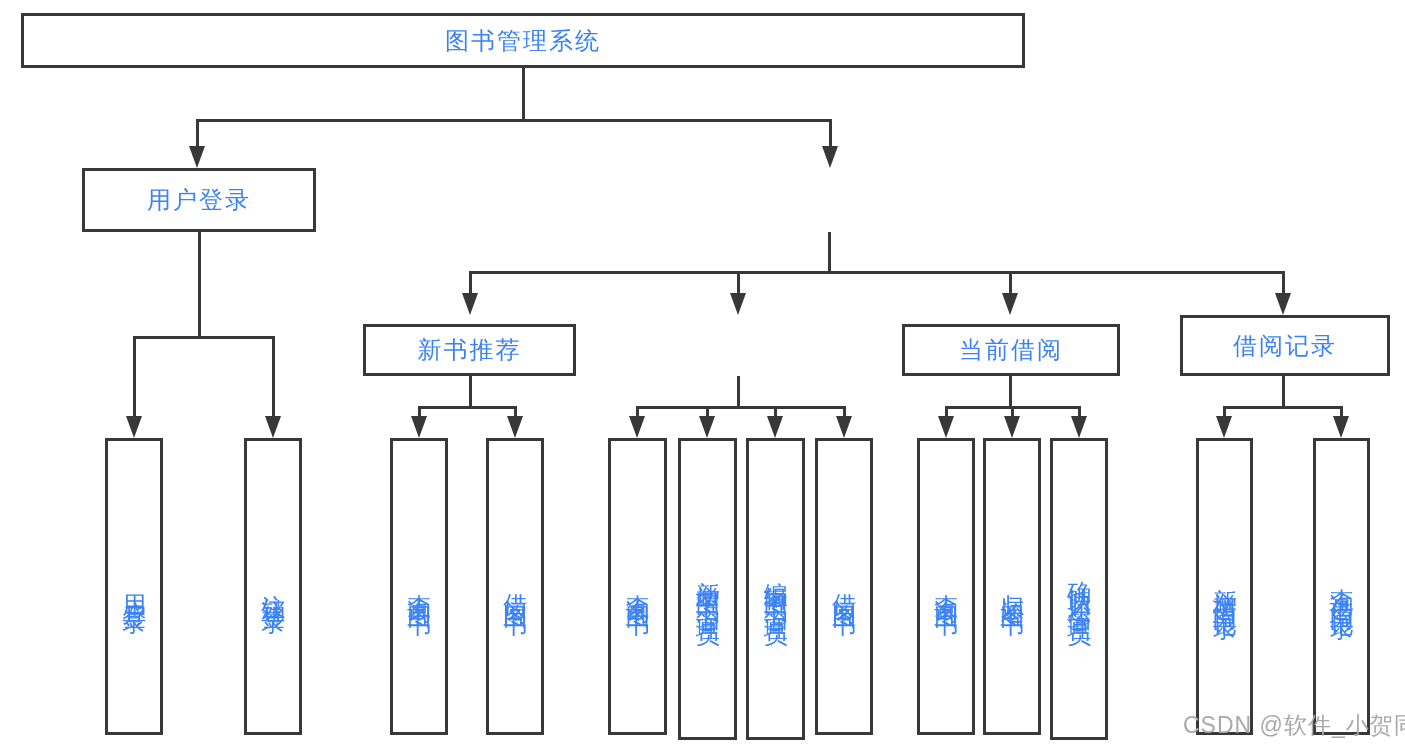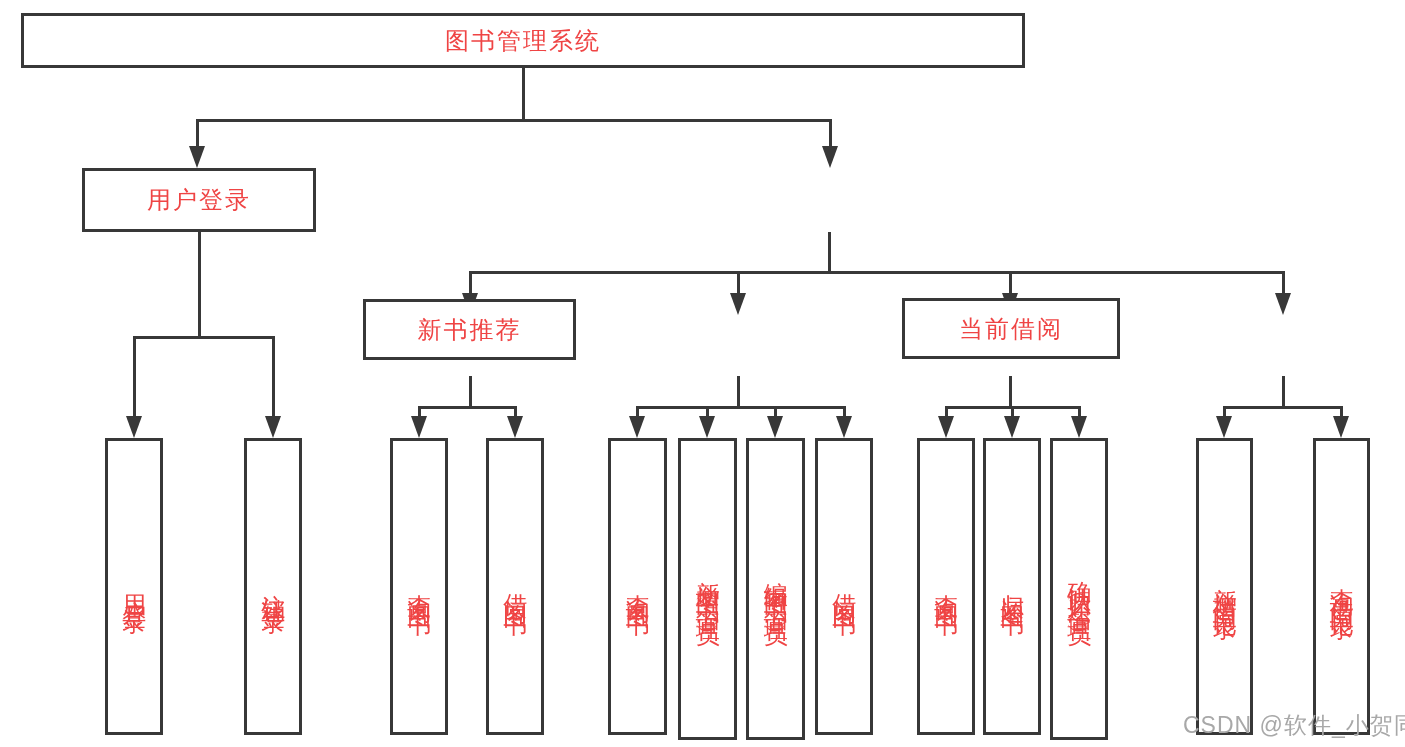--- a/index.html
+++ b/index.html
@@ -22,21 +22,21 @@
     pointer-events: none;
   }
   .box {
     position: absolute;
     box-sizing: border-box;
     background: #ffffff;
     border: 3px solid #383838;
     display: flex;
     align-items: center;
     justify-content: center;
-    color: #ef4444;
+    color: #3b82f6;
   }
   .hnode {
     font-size: 24px;
     letter-spacing: 2px;
   }
   .leaf {
     font-size: 24px;
   }
   .leaf .vtext {
     writing-mode: vertical-rl;
@@ -127,25 +127,28 @@
   </svg>
 
   <div class="box hnode" style="left:21px; top:13px; width:1004px; height:55px">
     <span>图书管理系统</span>
   </div>
 
   <div class="box hnode" style="left:82px; top:168px; width:234px; height:64px">
     <span>用户登录</span>
   </div>
 
-  <div class="box hnode" style="left:363px; top:299px; width:213px; height:61px">
+  <div class="box hnode" style="left:363px; top:324px; width:213px; height:52px">
     <span>新书推荐</span>
   </div>
-  <div class="box hnode" style="left:902px; top:298px; width:218px; height:61px">
+  <div class="box hnode" style="left:902px; top:324px; width:218px; height:52px">
     <span>当前借阅</span>
+  </div>
+  <div class="box hnode" style="left:1180px; top:315px; width:210px; height:61px">
+    <span>借阅记录</span>
   </div>
 
   <div class="box leaf" style="left:105px; top:438px; width:58px; height:297px">
     <span class="vtext">用户登录</span>
   </div>
   <div class="box leaf" style="left:244px; top:438px; width:58px; height:297px">
     <span class="vtext">注销登录</span>
   </div>
 
   <div class="box leaf" style="left:390px; top:438px; width:58px; height:297px">

